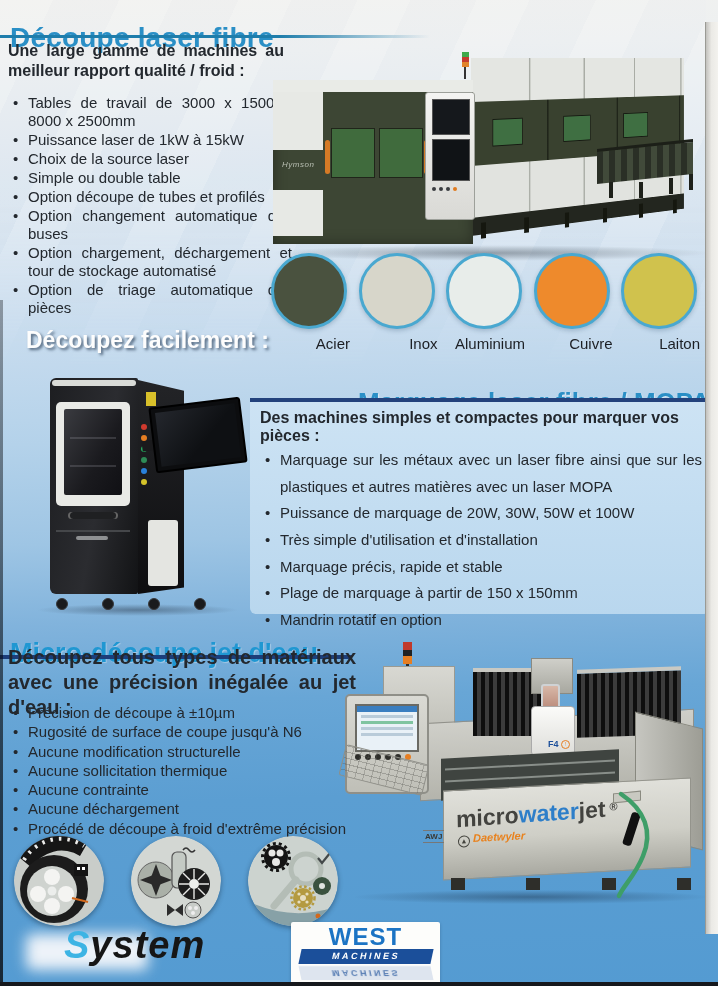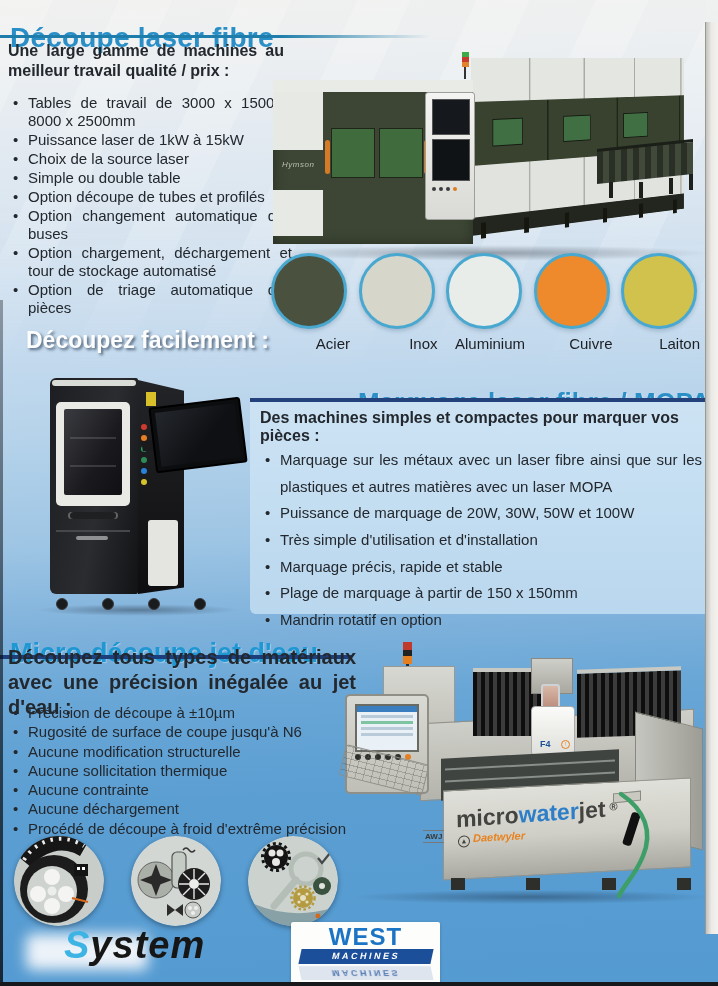--- a/index.html
+++ b/index.html
@@ -119,21 +119,21 @@
   .m3 .t1{height:8px;background:#c0392b;} .m3 .t2{height:6px;background:#222;} .m3 .t3{height:8px;background:#e67e22;}
   .m3 .tpole{width:3px;height:22px;background:#2b2b2b;margin:0 auto;}
   .m3 .backbox{position:absolute;left:48px;top:24px;width:70px;height:86px;background:linear-gradient(#d8d8d2,#b9b9b1);border:1px solid #9a9a92;}
   .m3 .rim{position:absolute;left:85px;top:74px;width:272px;height:76px;background:linear-gradient(#cfcfc9,#b4b4ac);
     transform:skewY(-3deg);border:1px solid #90908a;}
   .m3 .acc{position:absolute;top:26px;height:64px;background:repeating-linear-gradient(90deg,#0e0e0e 0 4px,#3c3c3c 4px 8px);border-top:4px solid #c9c9c3;}
   .m3 .accL{left:138px;width:76px;} .m3 .accR{left:242px;width:104px;transform:skewY(-2deg);}
   .m3 .post{position:absolute;left:196px;top:16px;width:40px;height:34px;background:linear-gradient(#cfcfc9,#a8a8a0);border:1px solid #8a8a82;}
   .m3 .cyl{position:absolute;left:206px;top:42px;width:15px;height:24px;background:linear-gradient(#d8b8a8,#b88878);border:2px solid #cfd2d4;border-radius:3px;}
   .m3 .head{position:absolute;left:196px;top:64px;width:42px;height:48px;background:linear-gradient(#fbfbf9,#dededa);border:1px solid #aaa;border-radius:4px;}
-  .m3 .head .f4{position:absolute;left:8px;bottom:6px;font-size:9px;font-weight:700;color:#1c4f9a;}
+  .m3 .head .f4{position:absolute;left:16px;bottom:6px;font-size:9px;font-weight:700;color:#1c4f9a;}
   .m3 .head .odot{position:absolute;right:4px;bottom:6px;width:7px;height:7px;border-radius:50%;border:1px solid #e67e22;color:#e67e22;font-size:5px;line-height:7px;text-align:center;}
   .m3 .nozzle{position:absolute;left:212px;top:112px;width:6px;height:16px;background:#6a6a64;}
   .m3 .tank{position:absolute;left:106px;top:112px;width:178px;height:42px;background:#3f4440;transform:skewY(-3deg);}
   .m3 .tank i{position:absolute;left:4px;right:4px;height:2px;background:rgba(210,215,210,.5);}
   .m3 .frontface{position:absolute;left:108px;top:142px;width:246px;height:88px;transform:skewY(-3deg);
     background:linear-gradient(#e0e0da 0%,#cfcfc7 55%,#a9a9a1 100%);border:1px solid #94948c;}
   .m3 .mwj{position:absolute;left:12px;top:14px;font-size:23px;font-weight:600;color:#43433f;transform:rotate(-1deg);letter-spacing:0;}
   .m3 .mwj .w{color:#2d7ec9;}
   .m3 .mwj .reg{font-size:11px;vertical-align:6px;margin-left:4px;}
   .m3 .daet{position:absolute;left:14px;top:42px;font-size:11px;font-weight:700;font-style:italic;color:#e8821e;}
@@ -174,21 +174,21 @@
     color:#1b4f9a;font-size:9px;font-weight:700;letter-spacing:2.5px;line-height:14px;opacity:.75;filter:blur(.4px);}
 </style>
 </head>
 <body>
 
 <div class="page">
   <div class="streaks"></div>
 
   <h1 class="h1">Découpe laser fibre</h1>
   <div class="rule1"></div>
-  <p class="intro1">Une large gamme de machines au meilleur travail qualité / prix :</p>
+  <p class="intro1">Une large gamme de machines au meilleur rapport qualité / froid :</p>
   <ul class="bullets ul1">
     <li>Tables de travail de 3000 x 1500 à 8000 x 2500mm</li>
     <li>Puissance laser de 1kW à 15kW</li>
     <li>Choix de la source laser</li>
     <li>Simple ou double table</li>
     <li>Option découpe de tubes et profilés</li>
     <li>Option changement automatique des buses</li>
     <li>Option chargement, déchargement et tour de stockage automatisé</li>
     <li>Option de triage automatique des pièces</li>
   </ul>

